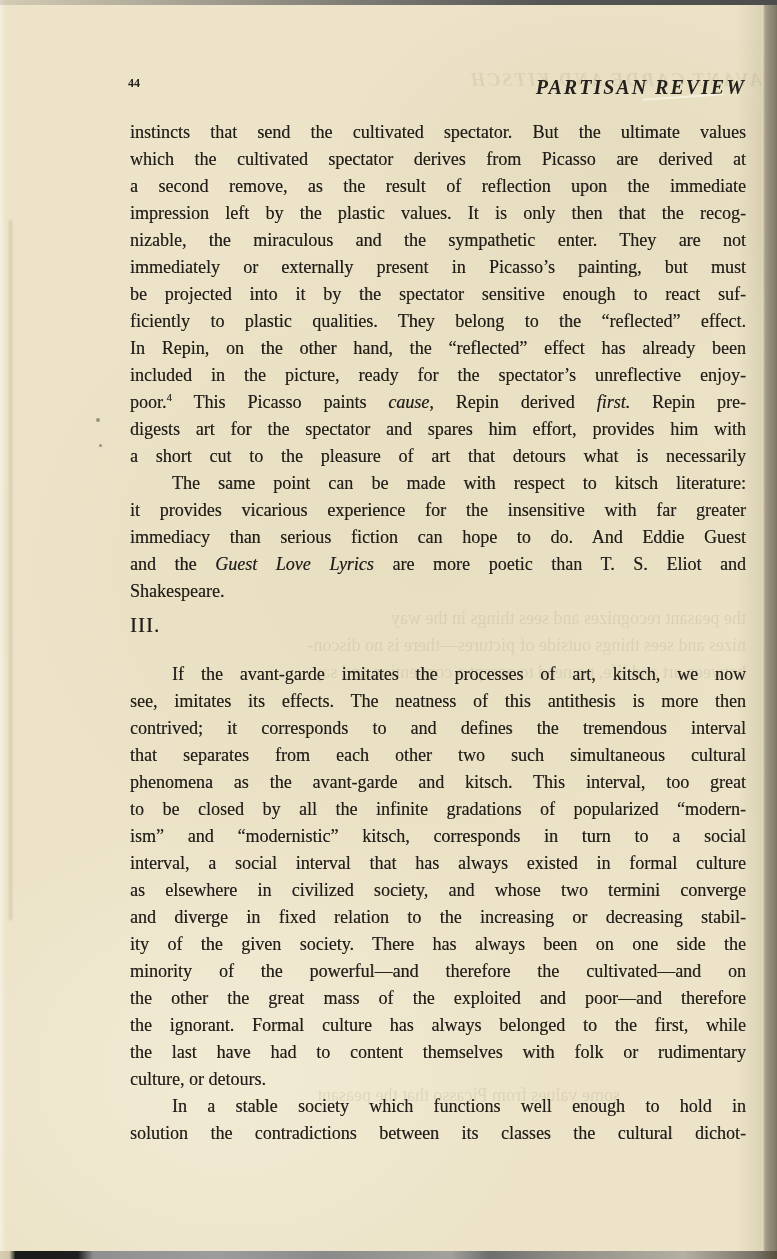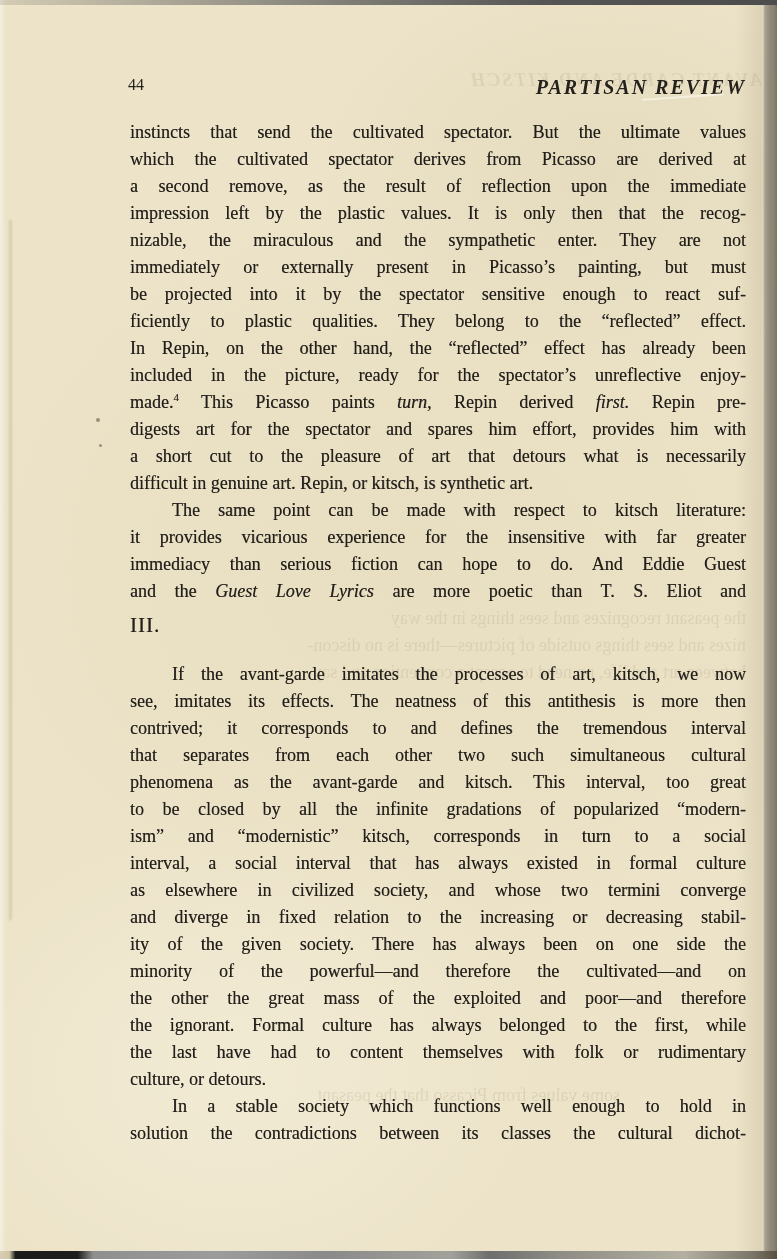--- a/index.html
+++ b/index.html
@@ -23,21 +23,21 @@
   .edge-right{position:absolute;top:0;right:0;bottom:0;width:15px;
     background:linear-gradient(90deg, rgba(109,103,90,0) 0%, rgba(109,103,90,0.55) 22%, #8f8a7a 52%, #8a8371 78%, #7b7464 100%);}
   .page-curve{position:absolute;top:0;right:15px;bottom:0;width:26px;
     background:linear-gradient(90deg, rgba(140,124,92,0) 0%, rgba(140,124,92,0.17) 100%);}
   .edge-left{position:absolute;top:0;left:0;bottom:0;width:6px;
     background:linear-gradient(90deg,#f4efe0, rgba(244,239,224,0));}
   .left-line{position:absolute;top:220px;left:9px;height:700px;width:3px;
     background:rgba(150,138,105,0.25);filter:blur(1.2px);}
   
   .header{position:absolute;top:76px;left:130px;width:616px;height:26px;}
-  .page-num{position:absolute;left:-2px;top:0;font-size:16px;font-weight:normal;color:#24201b;}
+  .page-num{position:absolute;left:-2px;top:0;font-size:12px;font-weight:bold;color:#24201b;}
   .running-title{text-align:right;font-size:20px;font-weight:bold;font-style:italic;
     letter-spacing:2px;color:#24201b;}
   
   .text-block{position:absolute;left:130px;top:119px;width:616px;
     font-size:18px;line-height:27px;color:#211d19;text-shadow:0.3px 0 0 rgba(33,29,25,0.55);}
   .line{text-align:left;}
   .line.just{text-align:justify;text-align-last:justify;}
   .line.indent{text-indent:42px;}
   .line .i{font-style:italic;}
   .line .sup{font-size:0.6em;vertical-align:super;line-height:0;}
@@ -78,28 +78,28 @@
       <div class="line just"><span>instincts that send the cultivated spectator.  But the ultimate values</span></div>
       <div class="line just"><span>which the cultivated spectator derives from Picasso are derived at</span></div>
       <div class="line just"><span>a second remove, as the result of reflection upon the immediate</span></div>
       <div class="line just"><span>impression left by the plastic values.  It is only then that the recog-</span></div>
       <div class="line just"><span>nizable, the miraculous and the sympathetic enter.  They are not</span></div>
       <div class="line just"><span>immediately or externally present in Picasso’s painting, but must</span></div>
       <div class="line just"><span>be projected into it by the spectator sensitive enough to react suf-</span></div>
       <div class="line just"><span>ficiently to plastic qualities.  They belong to the “reflected” effect.</span></div>
       <div class="line just"><span>In Repin, on the other hand, the “reflected” effect has already been</span></div>
       <div class="line just"><span>included in the picture, ready for the spectator’s unreflective enjoy-</span></div>
-      <div class="line just"><span>made.</span><span class="sup">4</span><span> This Picasso paints </span><span class="i">turn,</span><span> Repin derived </span><span class="i">first.</span><span> Repin pre-</span></div>
+      <div class="line just"><span>poor.</span><span class="sup">4</span><span> This Picasso paints </span><span class="i">cause,</span><span> Repin derived </span><span class="i">first.</span><span> Repin pre-</span></div>
       <div class="line just"><span>digests art for the spectator and spares him effort, provides him with</span></div>
       <div class="line just"><span>a short cut to the pleasure of art that detours what is necessarily</span></div>
-      <div class="line"><span>difficult in genuine art.  Repin, or kitsch, is synthetic art.</span></div>
       <div class="line just indent"><span>The same point can be made with respect to kitsch literature:</span></div>
       <div class="line just"><span>it provides vicarious experience for the insensitive with far greater</span></div>
       <div class="line just"><span>immediacy than serious fiction can hope to do.  And Eddie Guest</span></div>
       <div class="line just"><span>and the </span><span class="i">Guest Love Lyrics</span><span> are more poetic than T. S. Eliot and</span></div>
+      <div class="line"><span>Shakespeare.</span></div>
       <div class="heading">III.</div>
       <div class="line just indent"><span>If the avant-garde imitates the processes of art, kitsch, we now</span></div>
       <div class="line just"><span>see, imitates its effects. The neatness of this antithesis is more then</span></div>
       <div class="line just"><span>contrived; it corresponds to and defines the tremendous interval</span></div>
       <div class="line just"><span>that separates from each other two such simultaneous cultural</span></div>
       <div class="line just"><span>phenomena as the avant-garde and kitsch. This interval, too great</span></div>
       <div class="line just"><span>to be closed by all the infinite gradations of popularized “modern-</span></div>
       <div class="line just"><span>ism” and “modernistic” kitsch, corresponds in turn to a social</span></div>
       <div class="line just"><span>interval, a social interval that has always existed in formal culture</span></div>
       <div class="line just"><span>as elsewhere in civilized society, and whose two termini converge</span></div>

